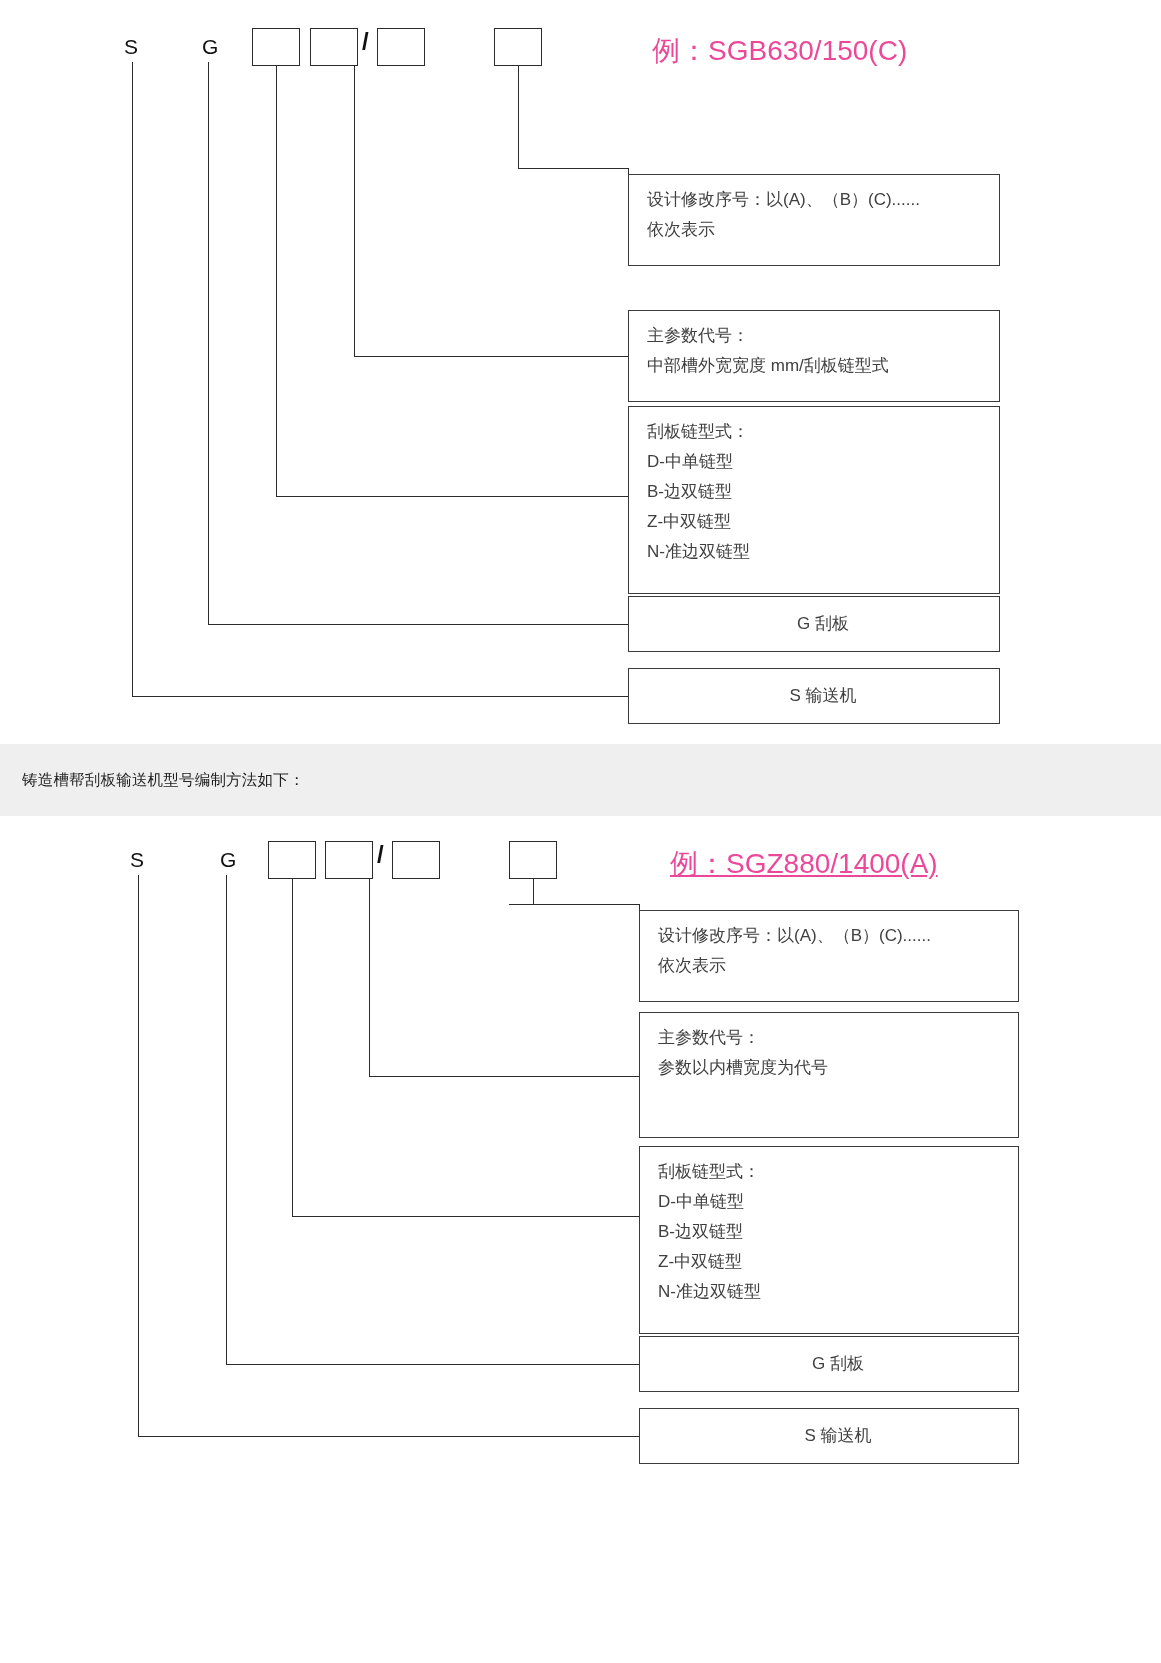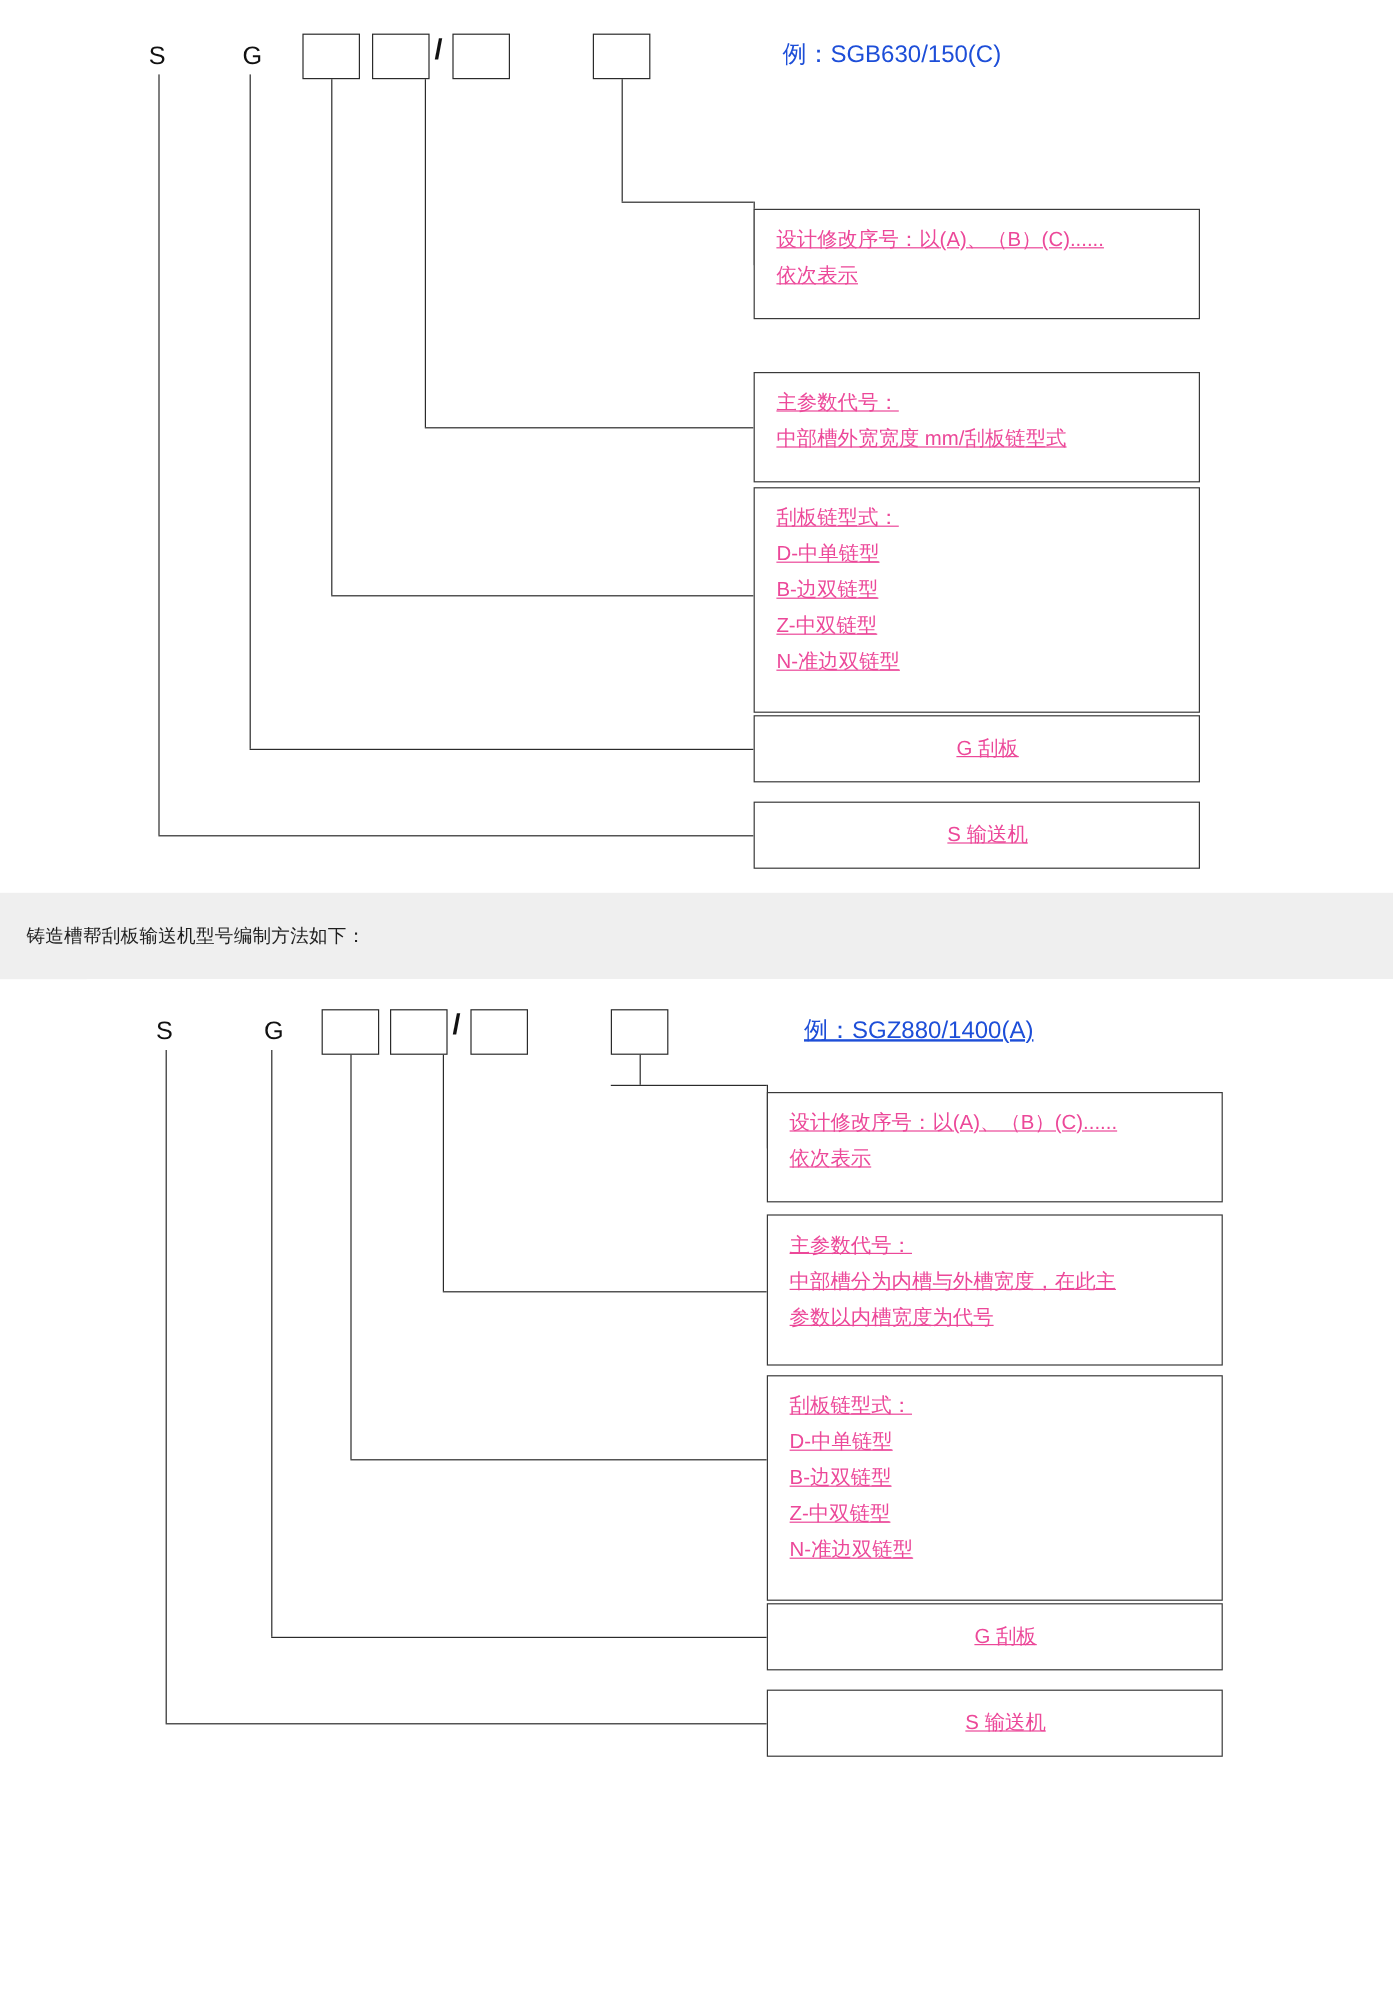--- a/index.html
+++ b/index.html
@@ -51,39 +51,38 @@
     box-sizing:border-box;
   }
   .slash{
     position:absolute;
     font-size:24px;
     color:#111;
     font-weight:600;
   }
   .example{
     position:absolute;
-    font-size:20px;
-    color:#1d4ed8;
+    font-size:28px;
+    color:#ec4899;
     white-space:nowrap;
   }
 
   
   .ebox{
     position:absolute;
     border:1.4px solid #3a3a3a;
     background:#fff;
     box-sizing:border-box;
     padding:10px 0 10px 18px;
   }
   .ebox .ln{
     font-size:17px;
     line-height:30px;
-    color:#ec4899;
+    color:#404040;
     white-space:nowrap;
-    text-decoration:underline;
   }
   .ebox.single{
     display:flex;
     align-items:center;
     padding-top:0;
     padding-bottom:0;
     justify-content:center;
   }
 
   
@@ -193,21 +192,20 @@
         <div class="ebox" style="left:567px; top:94px; width:380px; height:92px;">
           <div class="ln">设计修改序号：以(A)、（B）(C)......</div>
           <div class="ln">依次表示</div>
         </div>
 
         <div class="ln-v" style="left:297px; top:63px; height:197px;"></div>
         <div class="ln-h" style="left:297px; top:260px; width:270px;"></div>
 
         <div class="ebox" style="left:567px; top:196px; width:380px; height:126px;">
           <div class="ln">主参数代号：</div>
-          <div class="ln">中部槽分为内槽与外槽宽度，在此主</div>
           <div class="ln">参数以内槽宽度为代号</div>
         </div>
 
         <div class="ln-v" style="left:220px; top:63px; height:337px;"></div>
         <div class="ln-h" style="left:220px; top:400px; width:347px;"></div>
 
         <div class="ebox" style="left:567px; top:330px; width:380px; height:188px;">
           <div class="ln">刮板链型式：</div>
           <div class="ln">D-中单链型</div>
           <div class="ln">B-边双链型</div>

